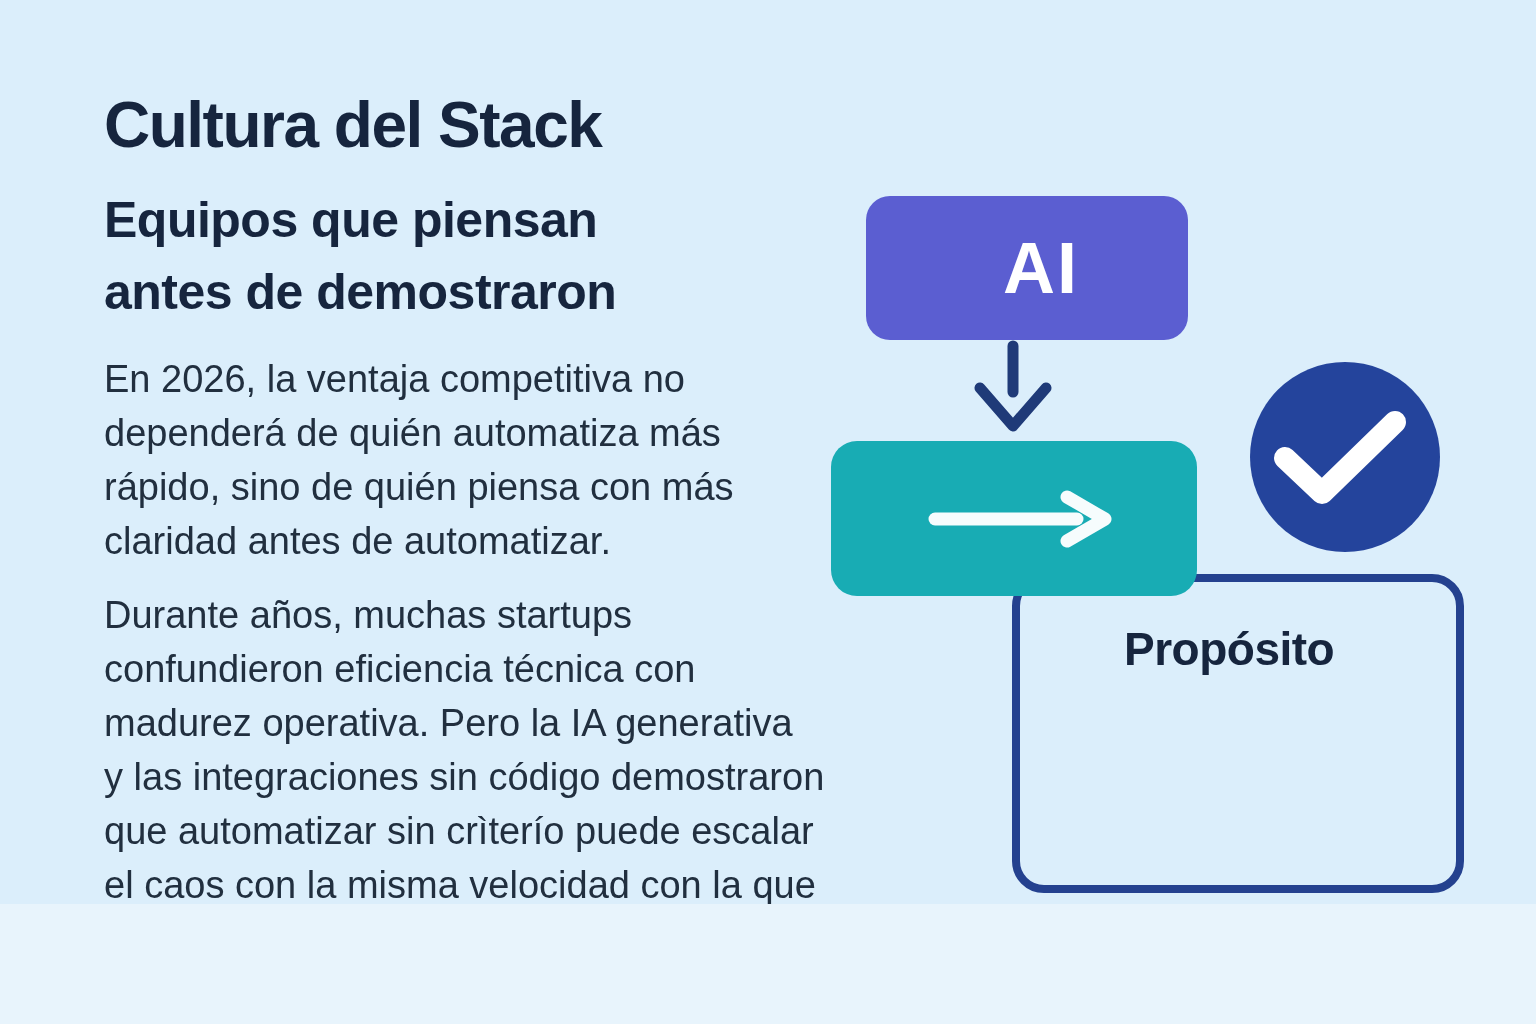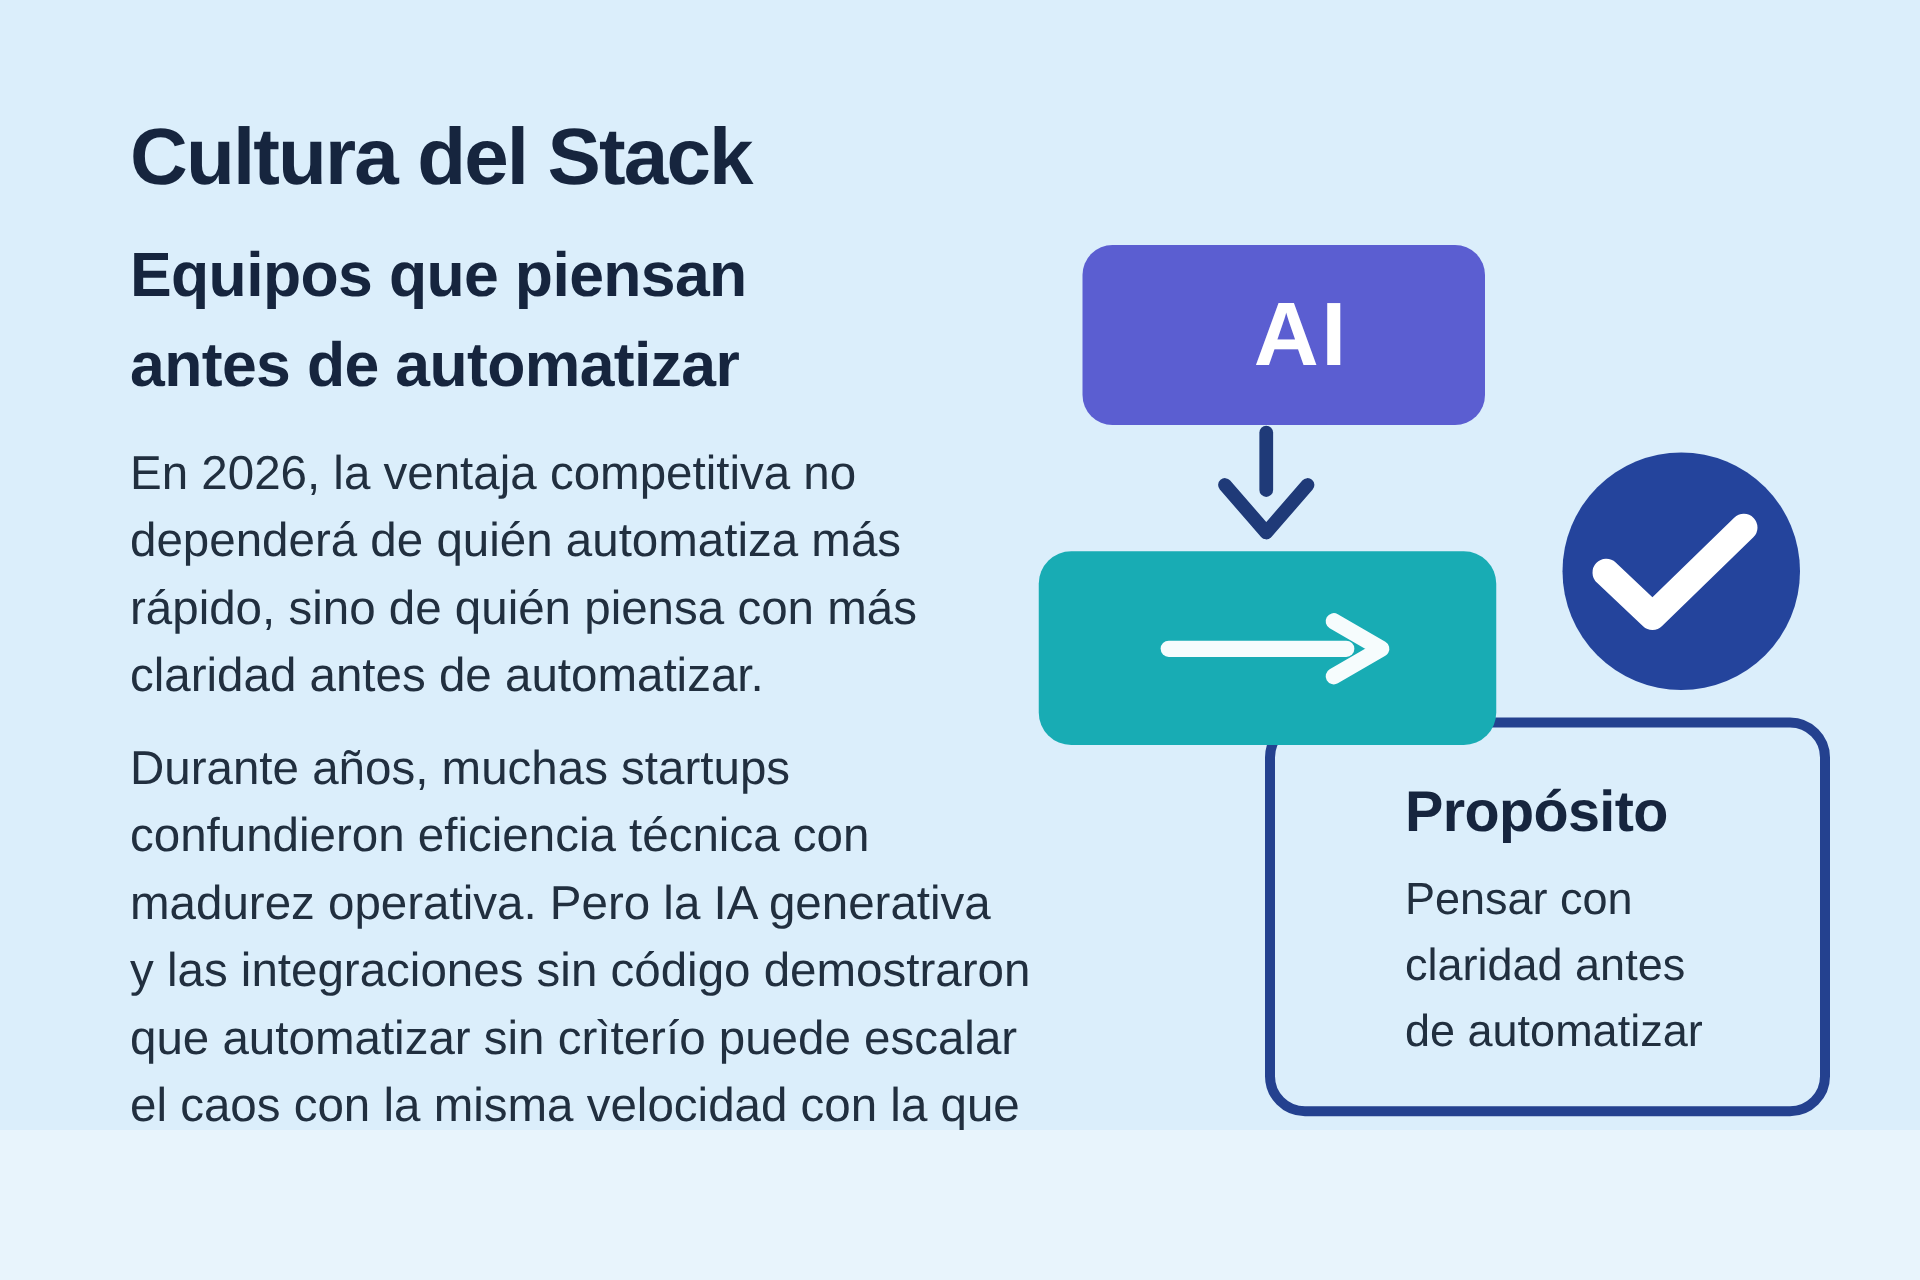--- a/index.html
+++ b/index.html
@@ -132,40 +132,37 @@
   }
 </style>
 </head>
 <body>
 
 <div class="canvas">
 
   <h1 class="title">Cultura del Stack</h1>
 
   <h2 class="subtitle">Equipos que piensan
-antes de automatizar</h2>
+antes de demostraron</h2>
 
   <p class="para para-1">En 2026, la ventaja competitiva no
 dependerá de quién automatiza más
 rápido, sino de quién piensa con más
 claridad antes de automatizar.</p>
 
   <p class="para para-2">Durante años, muchas startups
 confundieron eficiencia técnica con
 madurez operativa. Pero la IA generativa
 y las integraciones sin código demostraron
 que automatizar sin crìterío puede escalar
 el caos con la misma velocidad con la que
 antes se escalaba el crecimiento.</p>
 
   <div class="purpose-box">
     <h3 class="purpose-title">Propósito</h3>
-    <p class="purpose-desc">Pensar con
-claridad antes
-de automatizar</p>
   </div>
 
   <div class="ai-box">
     <span>AI</span>
   </div>
 
   <svg class="down-arrow" width="86" height="96" viewBox="0 0 86 96">
     <path d="M43 6 V52" fill="none" stroke="#1f3a78" stroke-width="11" stroke-linecap="round"></path>
     <path d="M10 48 L43 86 L76 48" fill="none" stroke="#1f3a78" stroke-width="11" stroke-linecap="round" stroke-linejoin="round"></path>
   </svg>

